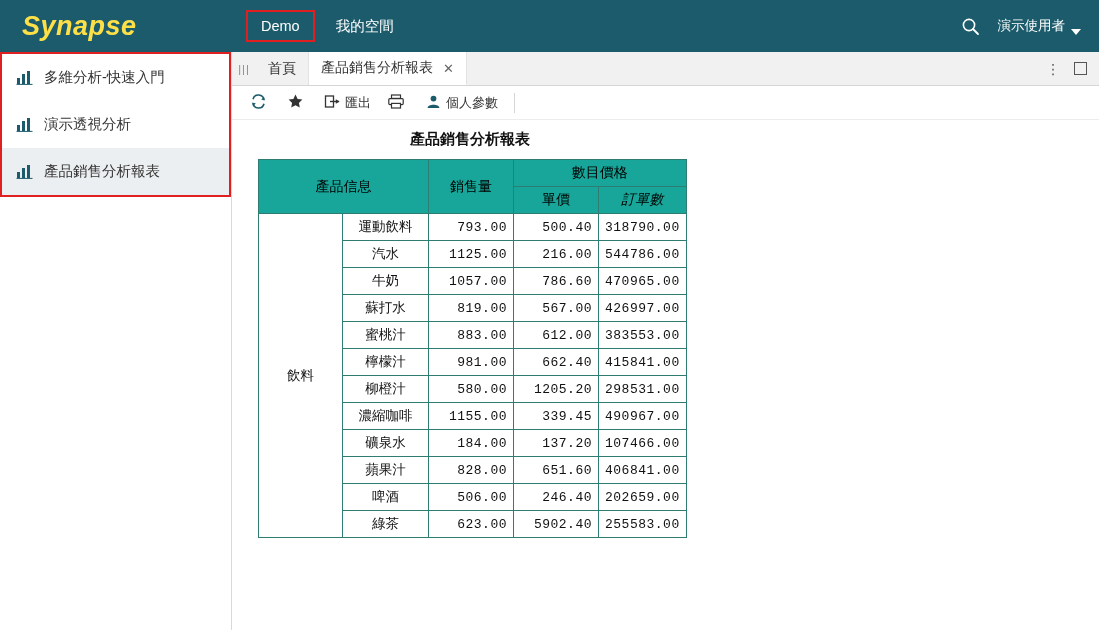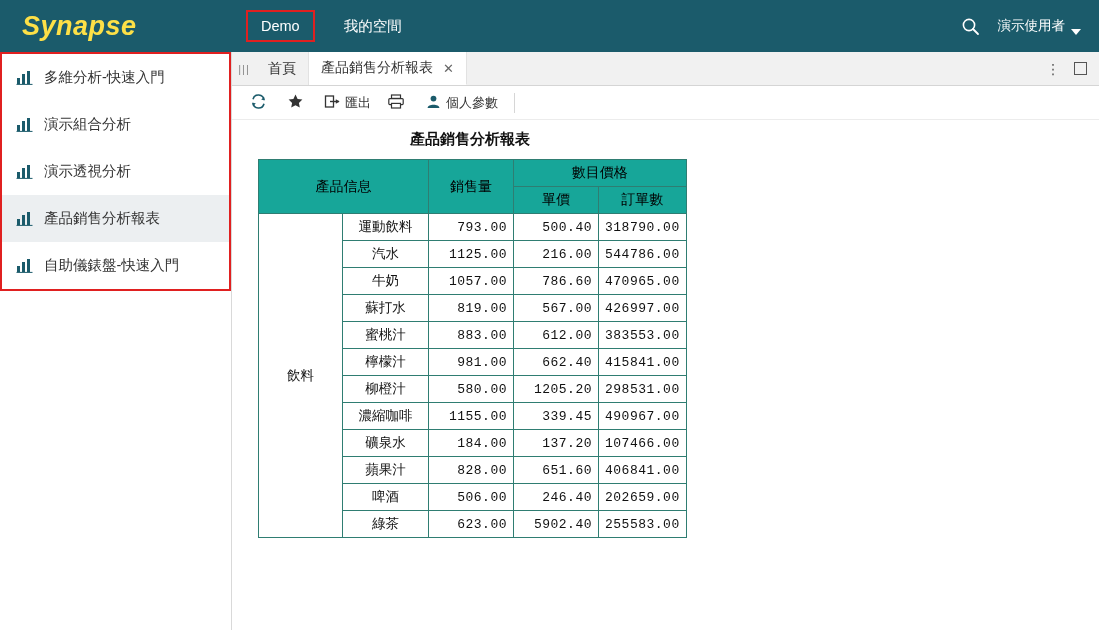--- a/index.html
+++ b/index.html
@@ -35,21 +35,21 @@
     font-size: 27px;
     font-weight: bold;
     font-style: italic;
     letter-spacing: 0.5px;
     color: #fde047;
   }
   .topnav {
     flex: 1;
     display: flex; align-items: center;
     padding-left: 14px;
-    gap: 12px;
+    gap: 4px;
   }
   .topnav-item {
     font-size: 14.5px;
     color: #ffffff;
     padding: 7px 13px;
     line-height: 1;
     cursor: pointer;
     white-space: nowrap;
   }
   .topnav-item.boxed {
@@ -244,21 +244,21 @@
   table.rpt thead th {
     background: #17a699;
     color: #000000;
     text-align: center;
     font-size: 14px;
   }
   .col-prod { width: 84px; }
   .col-sub   { width: 86px; }
   .col-qty   { width: 85px; }
   .col-price { width: 85px; }
-  .col-orders{ width: 85px; }
+  .col-orders{ width: 85px; font-style: italic; }
   td.num {
     text-align: right;
     font-family: "Liberation Mono", monospace;
     font-size: 13px;
     letter-spacing: 0.5px;
     padding-right: 9px;
   }
   td.catcell {
     text-align: center;
     vertical-align: middle;
@@ -310,67 +310,45 @@
             <svg class="chart-ico" viewBox="0 0 17 16" aria-hidden="true">
               <rect x="1" y="9" width="3" height="6" fill="#1b5b6b"></rect>
               <rect x="6" y="5" width="3" height="10" fill="#1b5b6b"></rect>
               <rect x="11" y="2" width="3" height="13" fill="#1b5b6b"></rect>
               <line x1="0.5" y1="15.4" x2="16.5" y2="15.4" stroke="#1b5b6b" stroke-width="1"></line>
             </svg>
           </span>
           <span class="side-label">多維分析-快速入門</span>
         </div>
 
+
         <div class="side-item">
           <span>
             <svg class="chart-ico" viewBox="0 0 17 16" aria-hidden="true">
               <rect x="1" y="9" width="3" height="6" fill="#1b5b6b"></rect>
               <rect x="6" y="5" width="3" height="10" fill="#1b5b6b"></rect>
               <rect x="11" y="2" width="3" height="13" fill="#1b5b6b"></rect>
               <line x1="0.5" y1="15.4" x2="16.5" y2="15.4" stroke="#1b5b6b" stroke-width="1"></line>
             </svg>
           </span>
-          <span class="side-label">演示組合分析</span>
-        </div>
-
-        <div class="side-item">
+          <span class="side-label">演示透視分析</span>
+        </div>
+
+        <div class="side-item active">
           <span>
             <svg class="chart-ico" viewBox="0 0 17 16" aria-hidden="true">
               <rect x="1" y="9" width="3" height="6" fill="#1b5b6b"></rect>
               <rect x="6" y="5" width="3" height="10" fill="#1b5b6b"></rect>
               <rect x="11" y="2" width="3" height="13" fill="#1b5b6b"></rect>
               <line x1="0.5" y1="15.4" x2="16.5" y2="15.4" stroke="#1b5b6b" stroke-width="1"></line>
             </svg>
           </span>
-          <span class="side-label">演示透視分析</span>
-        </div>
-
-        <div class="side-item active">
-          <span>
-            <svg class="chart-ico" viewBox="0 0 17 16" aria-hidden="true">
-              <rect x="1" y="9" width="3" height="6" fill="#1b5b6b"></rect>
-              <rect x="6" y="5" width="3" height="10" fill="#1b5b6b"></rect>
-              <rect x="11" y="2" width="3" height="13" fill="#1b5b6b"></rect>
-              <line x1="0.5" y1="15.4" x2="16.5" y2="15.4" stroke="#1b5b6b" stroke-width="1"></line>
-            </svg>
-          </span>
           <span class="side-label">產品銷售分析報表</span>
         </div>
 
-        <div class="side-item">
-          <span>
-            <svg class="chart-ico" viewBox="0 0 17 16" aria-hidden="true">
-              <rect x="1" y="9" width="3" height="6" fill="#1b5b6b"></rect>
-              <rect x="6" y="5" width="3" height="10" fill="#1b5b6b"></rect>
-              <rect x="11" y="2" width="3" height="13" fill="#1b5b6b"></rect>
-              <line x1="0.5" y1="15.4" x2="16.5" y2="15.4" stroke="#1b5b6b" stroke-width="1"></line>
-            </svg>
-          </span>
-          <span class="side-label">自助儀錶盤-快速入門</span>
-        </div>
 
       </div>
     </div>
 
     <div class="content">
 
       <div class="tabstrip">
         <div class="tab-grip">|||</div>
 
         <div class="tab">

